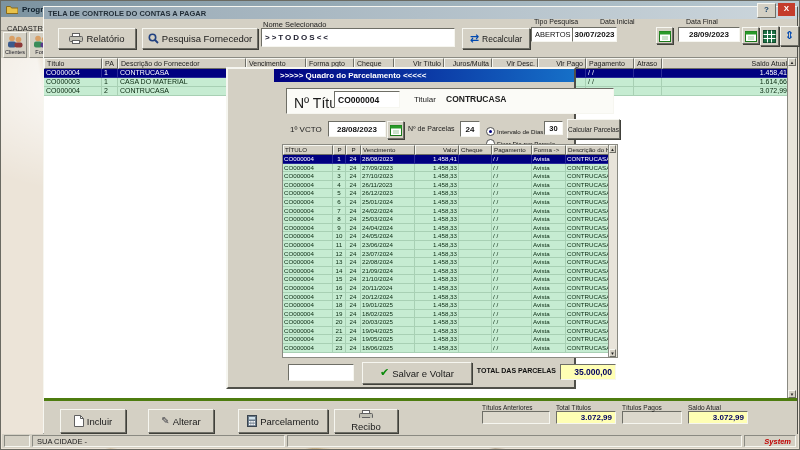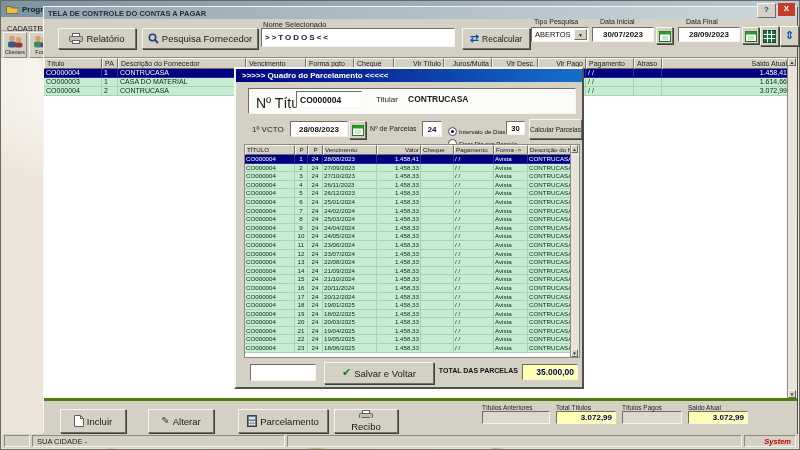--- a/index.html
+++ b/index.html
@@ -70,22 +70,22 @@
   .cfooter{position:relative;height:38px;background:#d4d0c4;border-top:3px solid #4d7c0f;}
   .sumlabel{font-size:6.5px;color:#1c1c1c;white-space:nowrap;}
   .sumbox{height:13px;font-size:8px;font-weight:bold;color:#000060;display:flex;align-items:center;justify-content:flex-end;padding:0 3px;border:1px solid;border-color:#6e6e66 #f6f6f0 #f6f6f0 #6e6e66;box-sizing:border-box;}
   .sumbox.yellow{background:#ffffb4;}
   .sumbox.plain{background:#dcd8cc;}
   
   .statusbar{position:absolute;left:1px;right:1px;bottom:1px;height:14px;background:#d4d0c4;display:flex;gap:2px;padding:1px 2px;box-sizing:border-box;z-index:20;}
   .sp{border:1px solid;border-color:#8a8a82 #f6f6f0 #f6f6f0 #8a8a82;font-size:7.5px;color:#202020;display:flex;align-items:center;padding:0 4px;box-sizing:border-box;white-space:nowrap;overflow:hidden;}
   .sp.red{color:#c00000;font-style:italic;font-weight:bold;justify-content:flex-end;}
   
-  .modal{position:absolute;left:233px;top:66px;width:350px;height:322px;z-index:50;background:#d4d0c4;
-    border:2px solid;border-color:#f6f6f0 #50504a #50504a #f6f6f0;box-sizing:border-box;}
+  .modal{position:absolute;left:225px;top:66px;width:350px;height:322px;z-index:50;background:#d4d0c4;
+    border:2px solid;border-color:#f6f6f0 #50504a #50504a #f6f6f0;box-sizing:border-box;padding-left:46px;}
   .m-title{height:13px;background:linear-gradient(90deg,#000080,#1670c8);color:#fff;font-size:8px;font-weight:bold;display:flex;align-items:center;padding:0 6px;}
   .m-body{position:relative;height:303px;}
   .fieldpanel{position:absolute;left:12px;top:6px;width:326px;height:24px;background:#fbfbf7;border:1px solid;border-color:#6e6e66 #f6f6f0 #f6f6f0 #6e6e66;}
   .radio{display:inline-block;width:7px;height:7px;border-radius:50%;background:#fff;border:1px solid #505050;position:relative;vertical-align:middle;}
   .radio.on::after{content:"";position:absolute;left:2px;top:2px;width:3px;height:3px;border-radius:50%;background:#000080;}
   .rlbl{font-size:6.2px;color:#101010;vertical-align:middle;margin-left:2px;}
   .check{font-family:"DejaVu Sans",sans-serif;color:#0a8a0a;font-weight:bold;font-size:11px;line-height:10px;}
   .pencil{font-family:"DejaVu Sans",sans-serif;color:#404048;font-size:10px;line-height:10px;}
 </style>
 </head>
@@ -157,21 +157,21 @@
         <div class="btn abs" style="left:418px;top:9px;width:66px;height:19px;font-size:8.5px;">
           <span class="bluearrow">⇄</span>
           <span>Recalcular</span>
         </div>
         <div class="lbl abs" style="left:490px;top:-1px;">Tipo  Pesquisa</div>
         <div class="field abs" style="left:487px;top:8px;width:58px;height:15px;font-size:7.5px;padding-right:13px;">
           <span>ABERTOS</span>
           <span class="dd-arrow">▼</span>
         </div>
         <div class="lbl abs" style="left:556px;top:-1px;">Data Inicial</div>
-        <div class="field abs" style="left:548px;top:8px;width:62px;height:15px;font-weight:bold;justify-content:center;">30/07/2023</div>
+        <div class="field abs" style="left:528px;top:8px;width:45px;height:15px;font-weight:bold;justify-content:center;">30/07/2023</div>
         <div class="btn icnbtn abs" style="left:612px;top:8px;width:15px;height:15px;">
           <svg width="12" height="12">
               <rect x="0.5" y="1.5" width="11" height="10" fill="#fff" stroke="#1a7a1a"></rect>
               <rect x="0.5" y="1.5" width="11" height="3" fill="#2a9a2a"></rect>
               <line x1="3" y1="7" x2="9" y2="7" stroke="#9ac89a"></line>
               <line x1="3" y1="9" x2="9" y2="9" stroke="#9ac89a"></line>
             </svg>
         </div>
         <div class="lbl abs" style="left:642px;top:-1px;">Data Final</div>
         <div class="field abs" style="left:634px;top:8px;width:62px;height:15px;font-weight:bold;justify-content:center;">28/09/2023</div>

